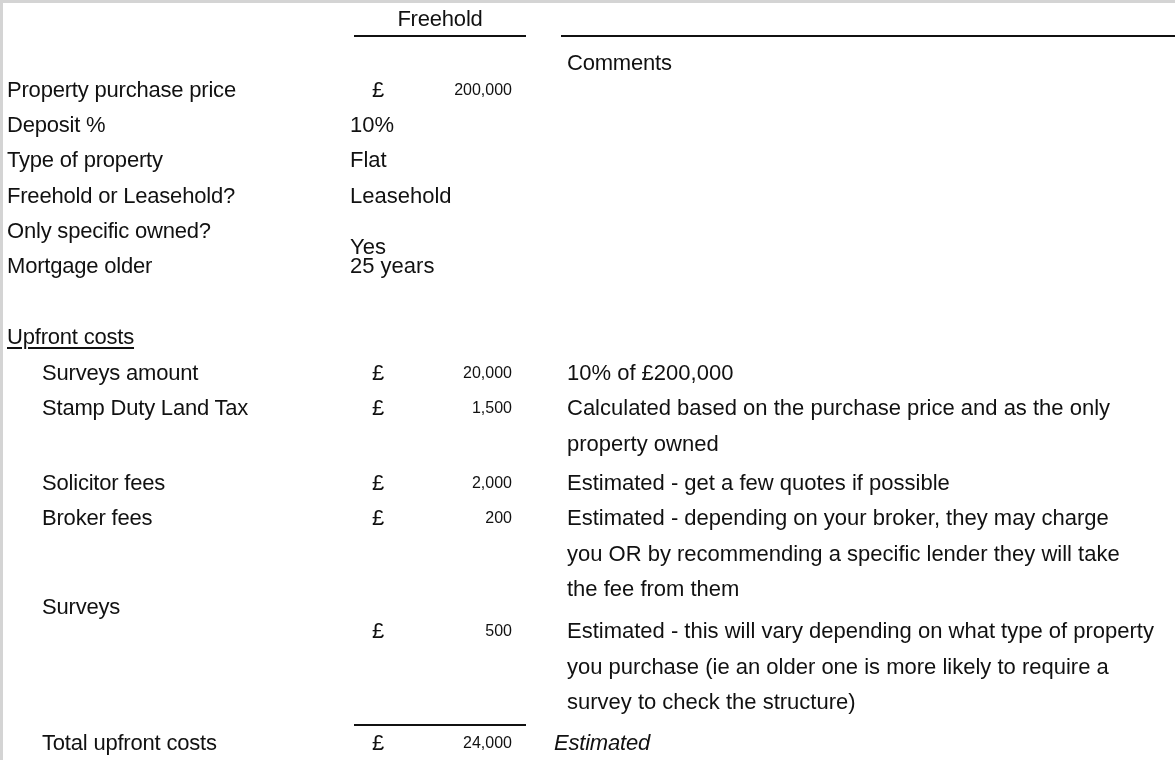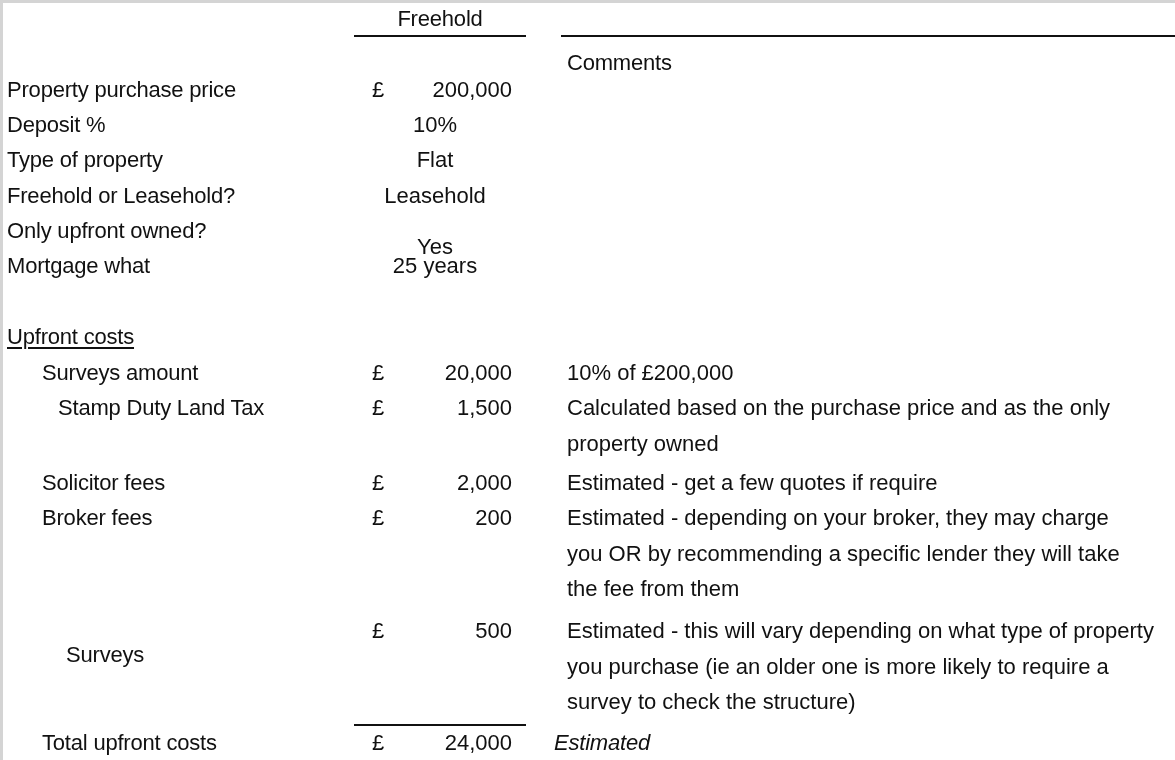--- a/index.html
+++ b/index.html
@@ -9,23 +9,23 @@
     position: relative;
   }
   .frame {
     position: absolute; left: 0; top: 0; width: 1175px; height: 760px;
     border-top: 3px solid #d4d4d4; border-left: 3px solid #d4d4d4;
     box-sizing: border-box;
   }
   .t { position: absolute; font-size: 22px; line-height: 26px; white-space: nowrap; letter-spacing: -0.2px; }
   .hdr { text-align: center; }
   .rule { position: absolute; height: 2px; background: #111111; }
-  .val { position: absolute; width: 170px; left: 352px; text-align: center; font-size: 22px; line-height: 26px; }
+  .val { position: absolute; width: 170px; left: 352px; text-align: left; font-size: 22px; line-height: 26px; }
   .cur { position: absolute; left: 372px; font-size: 22px; line-height: 26px; }
-  .num { position: absolute; right: 663px; text-align: right; font-size: 22px; line-height: 26px; }
+  .num { position: absolute; right: 663px; text-align: right; font-size: 16px; line-height: 26px; }
   .comment { position: absolute; left: 567px; width: 600px; font-size: 22px; line-height: 35.5px; white-space: normal; }
   .italic { font-style: italic; }
   .underline { text-decoration: underline; text-underline-offset: 3px; }
 </style>
 </head>
 <body>
 
 <div class="frame"></div>
 
 <div class="t hdr" style="left:354px; width:172px; top:6px;">Freehold</div>
@@ -40,51 +40,51 @@
 
   <div class="t" style="left:7px; top:112px;">Deposit %</div>
   <div class="val" style="top:112px; left:350px;">10%</div>
 
   <div class="t" style="left:7px; top:147px;">Type of property</div>
   <div class="val" style="top:147px; left:350px;">Flat</div>
 
   <div class="t" style="left:7px; top:183px;">Freehold or Leasehold?</div>
   <div class="val" style="top:183px; left:350px;">Leasehold</div>
 
-  <div class="t" style="left:7px; top:218px;">Only upfront owned?</div>
+  <div class="t" style="left:7px; top:218px;">Only specific owned?</div>
   <div class="val" style="top:218px; left:350px;margin-top:16px;">Yes</div>
 
-  <div class="t" style="left:7px; top:253px;">Mortgage what</div>
+  <div class="t" style="left:7px; top:253px;">Mortgage older</div>
   <div class="val" style="top:253px; left:350px;">25 years</div>
 </div>
 
 <div>
   <div class="t underline" style="left:7px; top:324px;">Upfront costs</div>
 
   <div class="t" style="left:42px; top:360px;">Surveys amount</div>
   <div class="cur" style="top:360px;">£</div>
   <div class="num" style="top:360px;">20,000</div>
   <div class="comment" style="top:355px;">10% of £200,000</div>
 
-  <div class="t" style="left:58px; top:395px;">Stamp Duty Land Tax</div>
+  <div class="t" style="left:42px; top:395px;">Stamp Duty Land Tax</div>
   <div class="cur" style="top:395px;">£</div>
   <div class="num" style="top:395px;">1,500</div>
   <div class="comment" style="top:390px; width:575px;">Calculated based on the purchase price and as the only property owned</div>
 
   <div class="t" style="left:42px; top:470px;">Solicitor fees</div>
   <div class="cur" style="top:470px;">£</div>
   <div class="num" style="top:470px;margin-left:28px;">2,000</div>
-  <div class="comment" style="top:465px;">Estimated - get a few quotes if require</div>
+  <div class="comment" style="top:465px;">Estimated - get a few quotes if possible</div>
 
   <div class="t" style="left:42px; top:505px;">Broker fees</div>
   <div class="cur" style="top:505px;">£</div>
   <div class="num" style="top:505px;margin-left:22px;">200</div>
   <div class="comment" style="top:500px; width:580px;">Estimated - depending on your broker, they may charge you OR by recommending a specific lender they will take the fee from them</div>
 
-  <div class="t" style="left:42px; top:642px;margin-left:24px;">Surveys</div>
+  <div class="t" style="left:42px; top:594px;">Surveys</div>
   <div class="cur" style="top:618px;">£</div>
   <div class="num" style="top:618px;">500</div>
   <div class="comment" style="top:613px; width:600px;">Estimated - this will vary depending on what type of property you purchase (ie an older one is more likely to require a survey to check the structure)</div>
 
   <div class="rule" style="left:354px; width:172px; top:724px;"></div>
   <div class="t" style="left:42px; top:730px;">Total upfront costs</div>
   <div class="cur" style="top:730px;">£</div>
   <div class="num" style="top:730px;">24,000</div>
   <div class="t italic" style="left:538px; top:730px;margin-left:16px;">Estimated</div>
 </div>

